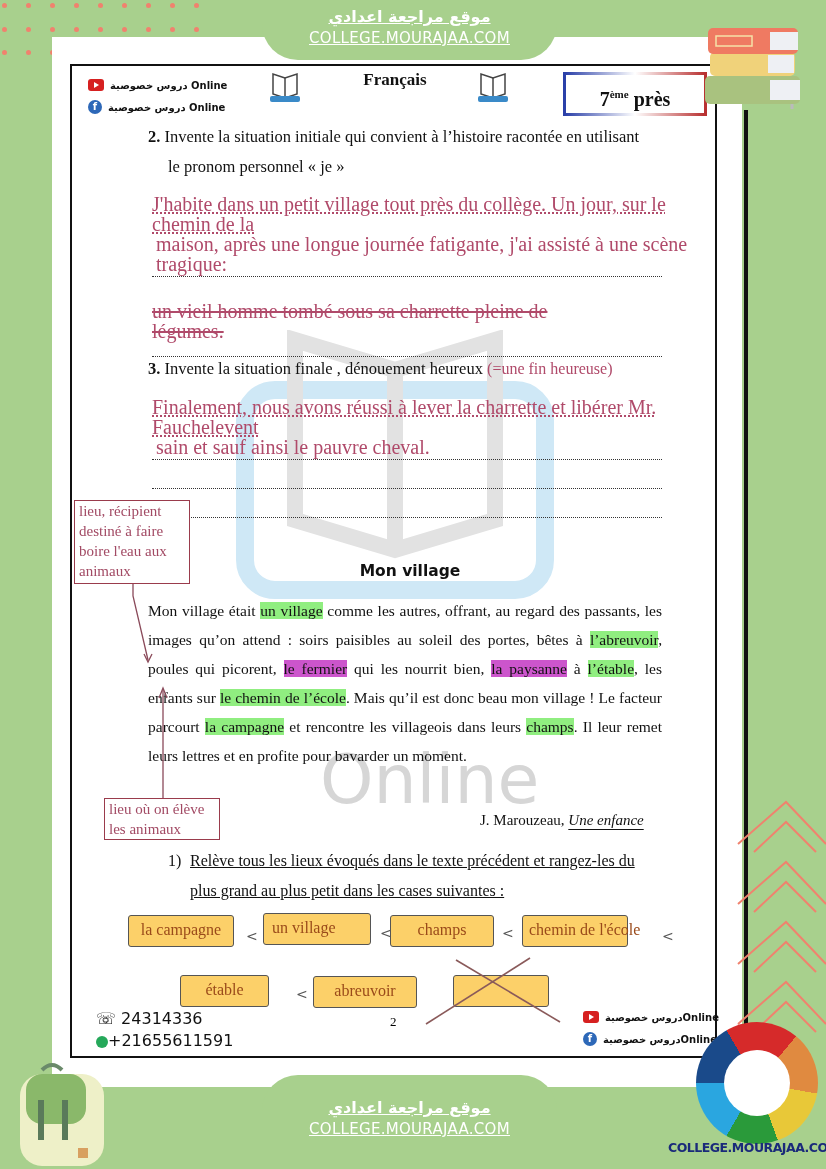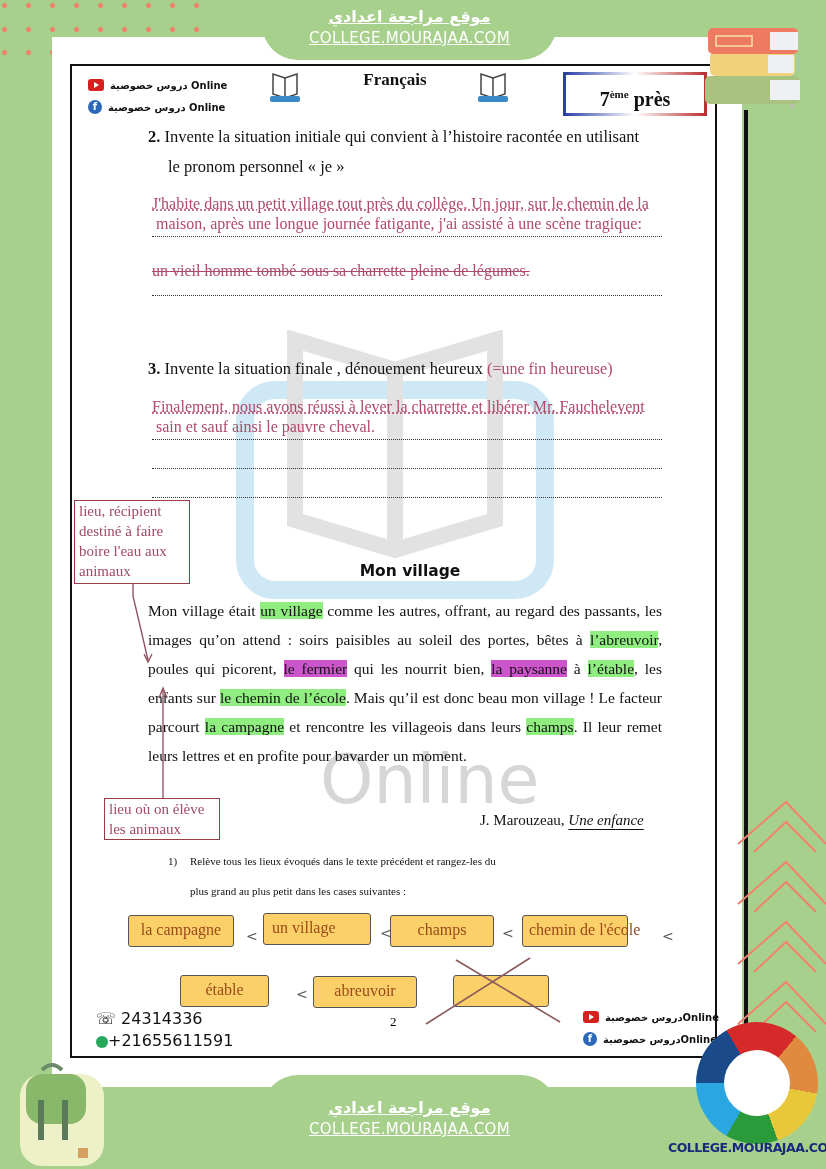--- a/index.html
+++ b/index.html
@@ -20,33 +20,33 @@
   .fb { width: 14px; height: 14px; background: #2d68b8; border-radius: 50%; color: #fff; font-size: 10px; text-align: center; line-height: 14px; font-weight: bold; }
   .header-center { position: absolute; left: 270px; top: 70px; width: 250px; text-align: center; z-index: 3; }
   .header-center .subj { font-size: 17px; font-weight: bold; color: #111; line-height: 20px; }
   .header-center .teacher { font-size: 17px; font-weight: bold; color: #111; line-height: 20px; }
   .book-ic { position: absolute; width: 34px; height: 40px; top: 72px; z-index: 3; }
   .grade-box { position: absolute; left: 563px; top: 72px; width: 144px; height: 44px; z-index: 3; border: 3px solid; border-image: linear-gradient(90deg, #2a3fa8, #ffffff 50%, #b83030) 1; background: #fff; text-align: center; font-weight: bold; font-size: 20px; color: #111; line-height: 38px; }
   .grade-box sup { font-size: 11px; }
   .content { position: absolute; z-index: 3; }
   .q { font-size: 16.5px; color: #111; line-height: 30px; font-weight: bold; }
   .q .plain { font-weight: normal; }
-  .ans { font-family: "Liberation Serif", serif; font-size: 16px; color: #b04a6a; line-height: 20px; }
+  .ans { font-family: "Liberation Serif", serif; font-size: 20px; color: #b04a6a; line-height: 20px; }
   .dotline { height: 0; border-bottom: 1.5px dotted #333; width: 510px; }
   .watermark { position: absolute; left: 235px; top: 330px; width: 320px; height: 270px; z-index: 1; }
   .wm-online { position: absolute; left: 320px; top: 740px; font-family: "DejaVu Sans", sans-serif; font-size: 68px; color: #d6d6d6; z-index: 1; }
   .note { position: absolute; z-index: 4; border: 1.5px solid #9a3b4c; background: #fff; color: #a24a64; font-size: 15px; line-height: 20px; padding: 0 4px; }
   .arrow-svg { position: absolute; left: 0; top: 0; z-index: 4; pointer-events: none; }
   .title { position: absolute; left: 320px; top: 562px; width: 180px; text-align: center; font-family: "DejaVu Sans", sans-serif; font-weight: bold; font-size: 15.5px; color: #111; z-index: 3; }
   .text-block { position: absolute; left: 148px; top: 596px; width: 514px; font-size: 15.5px; line-height: 29px; color: #111; text-align: justify; z-index: 3; }
   .hl-g { background: #90ee80; }
   .hl-p { background: #cc55cc; }
   .cite { position: absolute; left: 480px; top: 812px; font-size: 15px; color: #111; z-index: 3; }
   .cite i { text-decoration: underline; text-underline-offset: 4px; }
-  .q1 { position: absolute; left: 168px; top: 846px; width: 500px; font-size: 11px; line-height: 30px; color: #111; z-index: 3; }
+  .q1 { position: absolute; left: 168px; top: 846px; width: 500px; font-size: 16px; line-height: 30px; color: #111; z-index: 3; text-decoration: underline; }
   .q1 .num { display: inline-block; width: 22px; }
   .q1 .cont { padding-left: 22px; }
   .case { position: absolute; z-index: 3; height: 32px; background: #fcd069; border: 1.5px solid #555; border-radius: 3px; color: #9a4a1a; font-size: 16px; text-align: center; line-height: 28px; }
   .lt { position: absolute; z-index: 3; font-size: 14px; color: #555; font-family: "DejaVu Sans", sans-serif; }
   .footer-left { position: absolute; left: 96px; top: 1008px; z-index: 3; font-family: "DejaVu Sans", sans-serif; font-size: 16px; color: #111; line-height: 22px; }
   .wa { display: inline-block; width: 12px; height: 12px; background: #25a85a; border-radius: 50%; vertical-align: middle; }
   .page-num { position: absolute; left: 390px; top: 1014px; font-size: 13px; z-index: 3; }
   .footer-right { position: absolute; left: 556px; top: 1006px; z-index: 3; font-family: "DejaVu Sans", sans-serif; font-size: 10px; font-weight: bold; color: #111; margin-left: 27px; }
   .chev { position: absolute; left: 736px; z-index: 4; }
   .logo-ring { position: absolute; left: 696px; top: 1022px; width: 122px; height: 122px; border-radius: 50%; z-index: 6;

